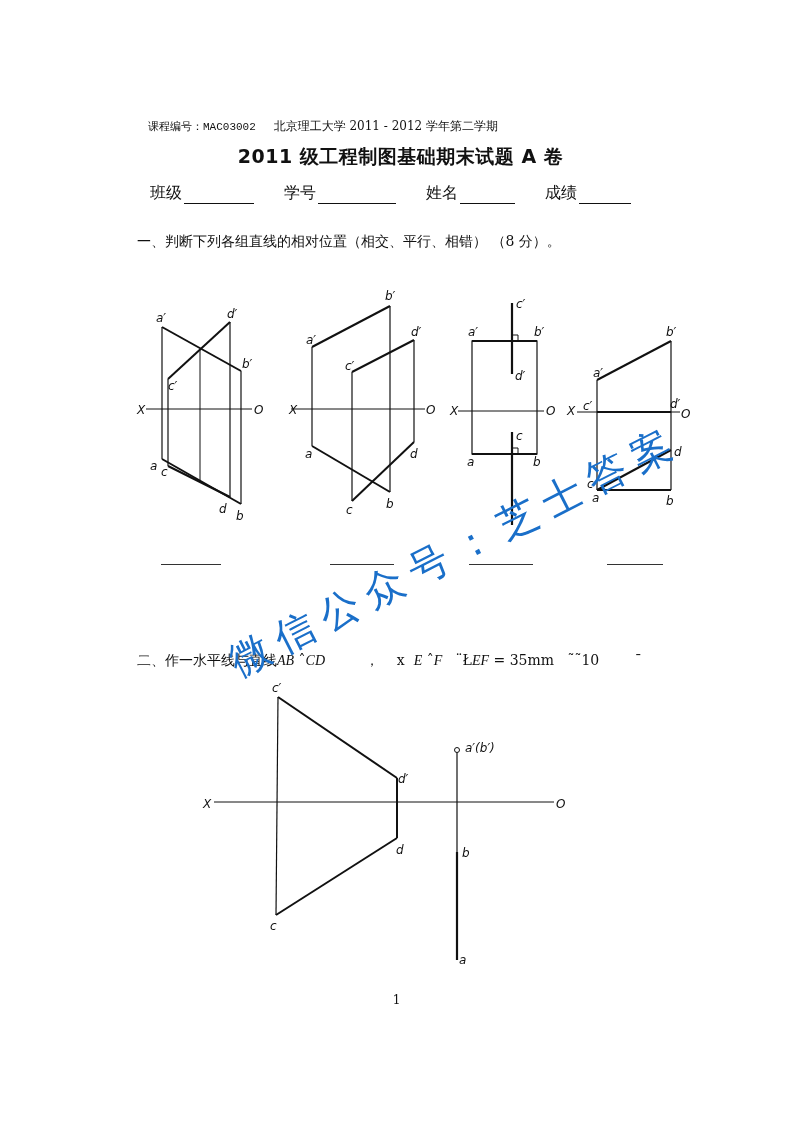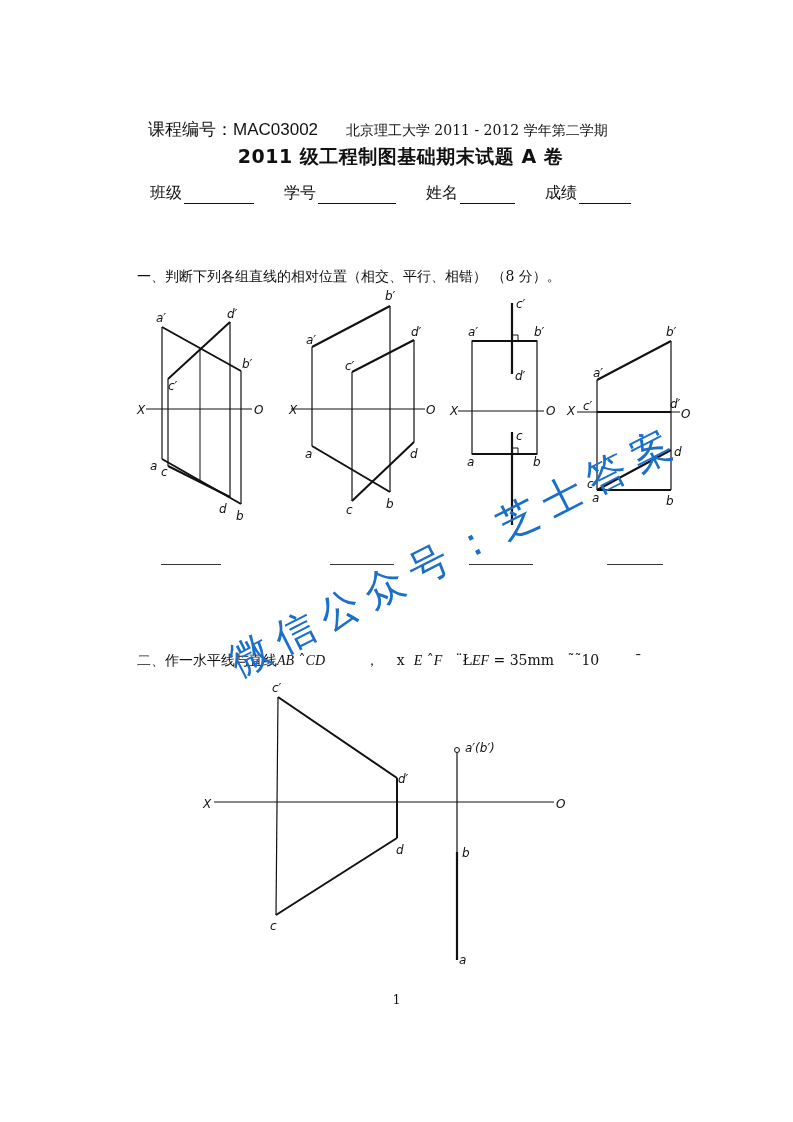--- a/index.html
+++ b/index.html
@@ -1,25 +1,25 @@
 <!DOCTYPE html>
 <html><head>
   <meta charset="utf-8">
   <style>
     html, body { margin: 0; padding: 0; background: #ffffff; }
     body { width: 793px; height: 1122px; position: relative; overflow: hidden; font-family: "DejaVu Serif", "Liberation Serif", serif; color: #111; }
     .abs { position: absolute; }
     .course-line { left: 148px; top: 118px; font-size: 12px; white-space: nowrap; }
-    .course-line .code { font-size: 17px; font-family: Liberation Sans, sans-serif; }
-    .course-line .uni { font-size: 14px; margin-left: 24px; }
+    .course-line .code { font-size: 11px; font-family: Liberation Mono, monospace; }
+    .course-line .uni { font-size: 12px; margin-left: 14px; }
     .title { left: 0; width: 793px; top: 144px; text-align: center; font-size: 19px; font-weight: bold; font-family: "DejaVu Sans", "Liberation Sans", sans-serif; letter-spacing: 0.5px; padding-left: 8px; box-sizing: border-box; }
     .fields { left: 150px; top: 183px; font-size: 16px; white-space: nowrap; display: flex; gap: 12px; }
     .field { display: inline-flex; align-items: flex-end; margin-right: 18px; }
     .field .blank { display: inline-block; border-bottom: 1.5px solid #111; height: 16px; margin-left: 2px; }
-    .q1 { left: 137px; top: 233px; font-size: 14px; white-space: nowrap; margin-top: 35px; }
+    .q1 { left: 137px; top: 233px; font-size: 14px; white-space: nowrap; }
     .q2 { left: 137px; top: 612px; font-size: 14px; white-space: nowrap; margin-top: 40px; }
     .q2 .it { font-style: italic; font-family: "Liberation Serif", serif; }
     .answer-blank { border-bottom: 1.5px solid #333; height: 0; top: 564px; }
     svg { position: absolute; left: 0; top: 0; }
     .lbl { font-family: "DejaVu Sans", "Liberation Sans", sans-serif; font-style: italic; font-size: 12px; fill: #111; }
     .watermark { position: absolute; left: 205px; top: 470px; width: 420px; height: 200px; pointer-events: none; }
     .watermark span { position: absolute; left: 0; top: 0; font-family: "DejaVu Sans", sans-serif; font-size: 40px; color: #1a6fc9; white-space: nowrap; transform-origin: 0 0; transform: translate(15px, 170px) rotate(-27deg); letter-spacing: 10px; font-weight: 300; }
     .page-num { left: 0; width: 793px; text-align: center; top: 993px; font-size: 12px; }
   </style>
 </head>

